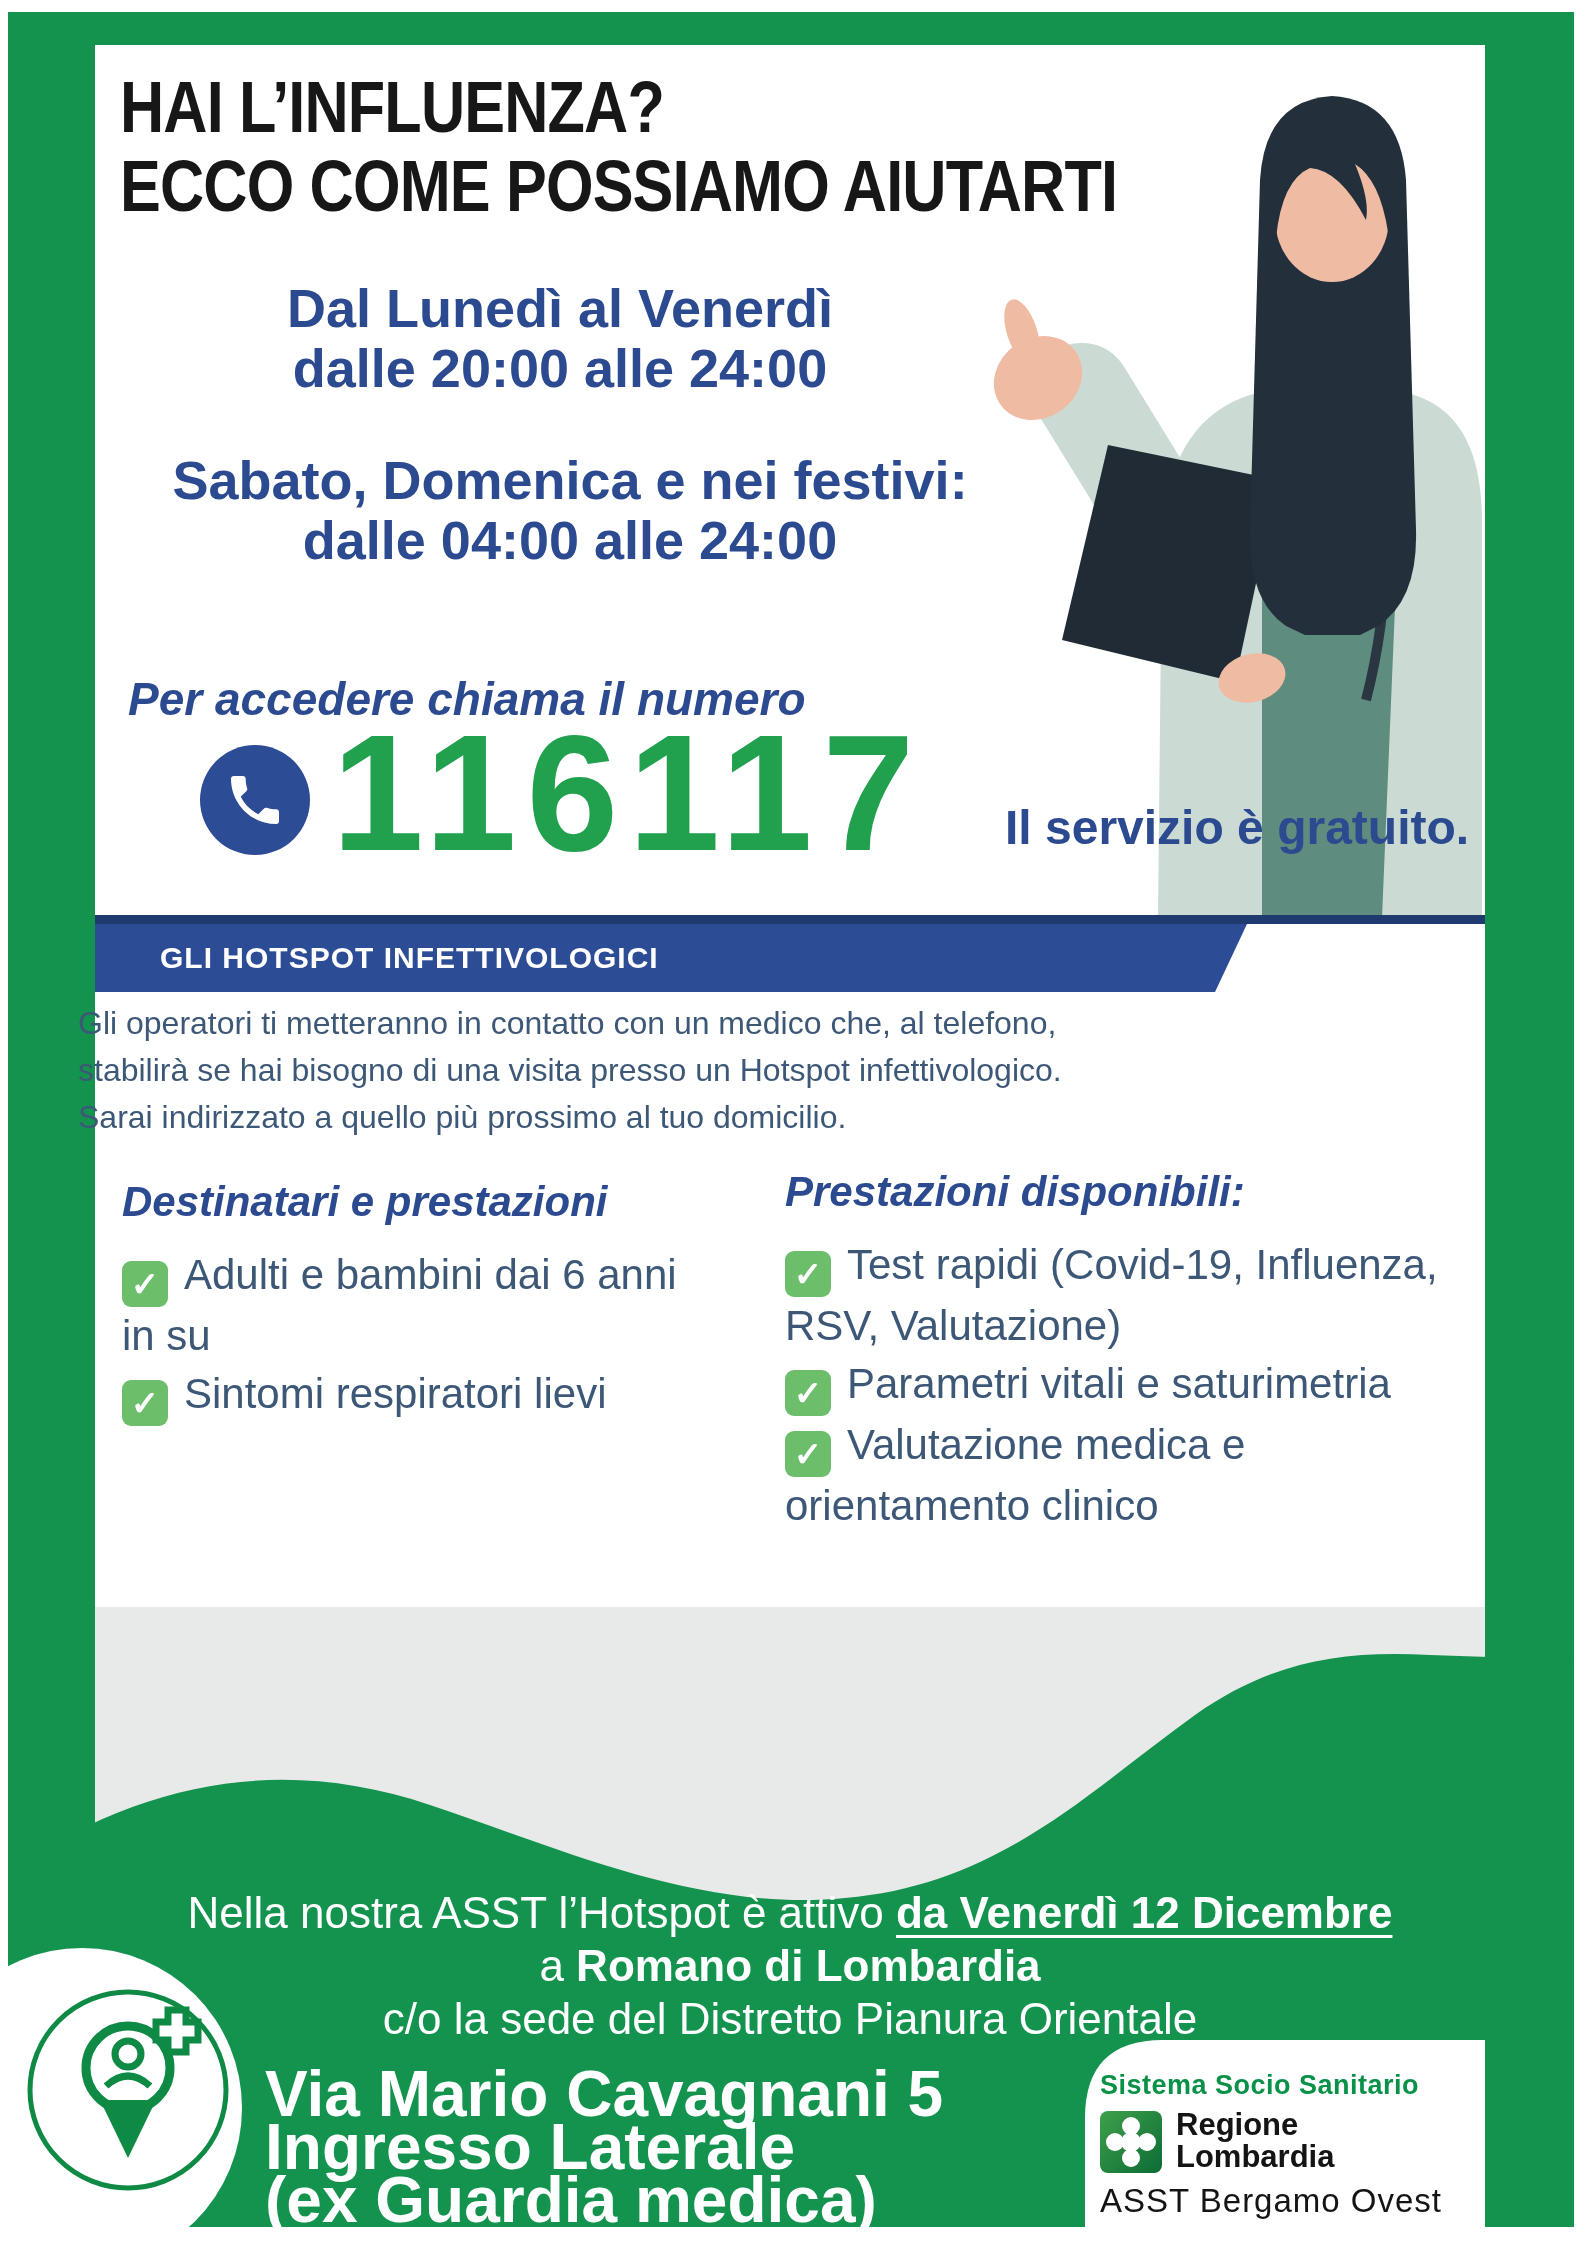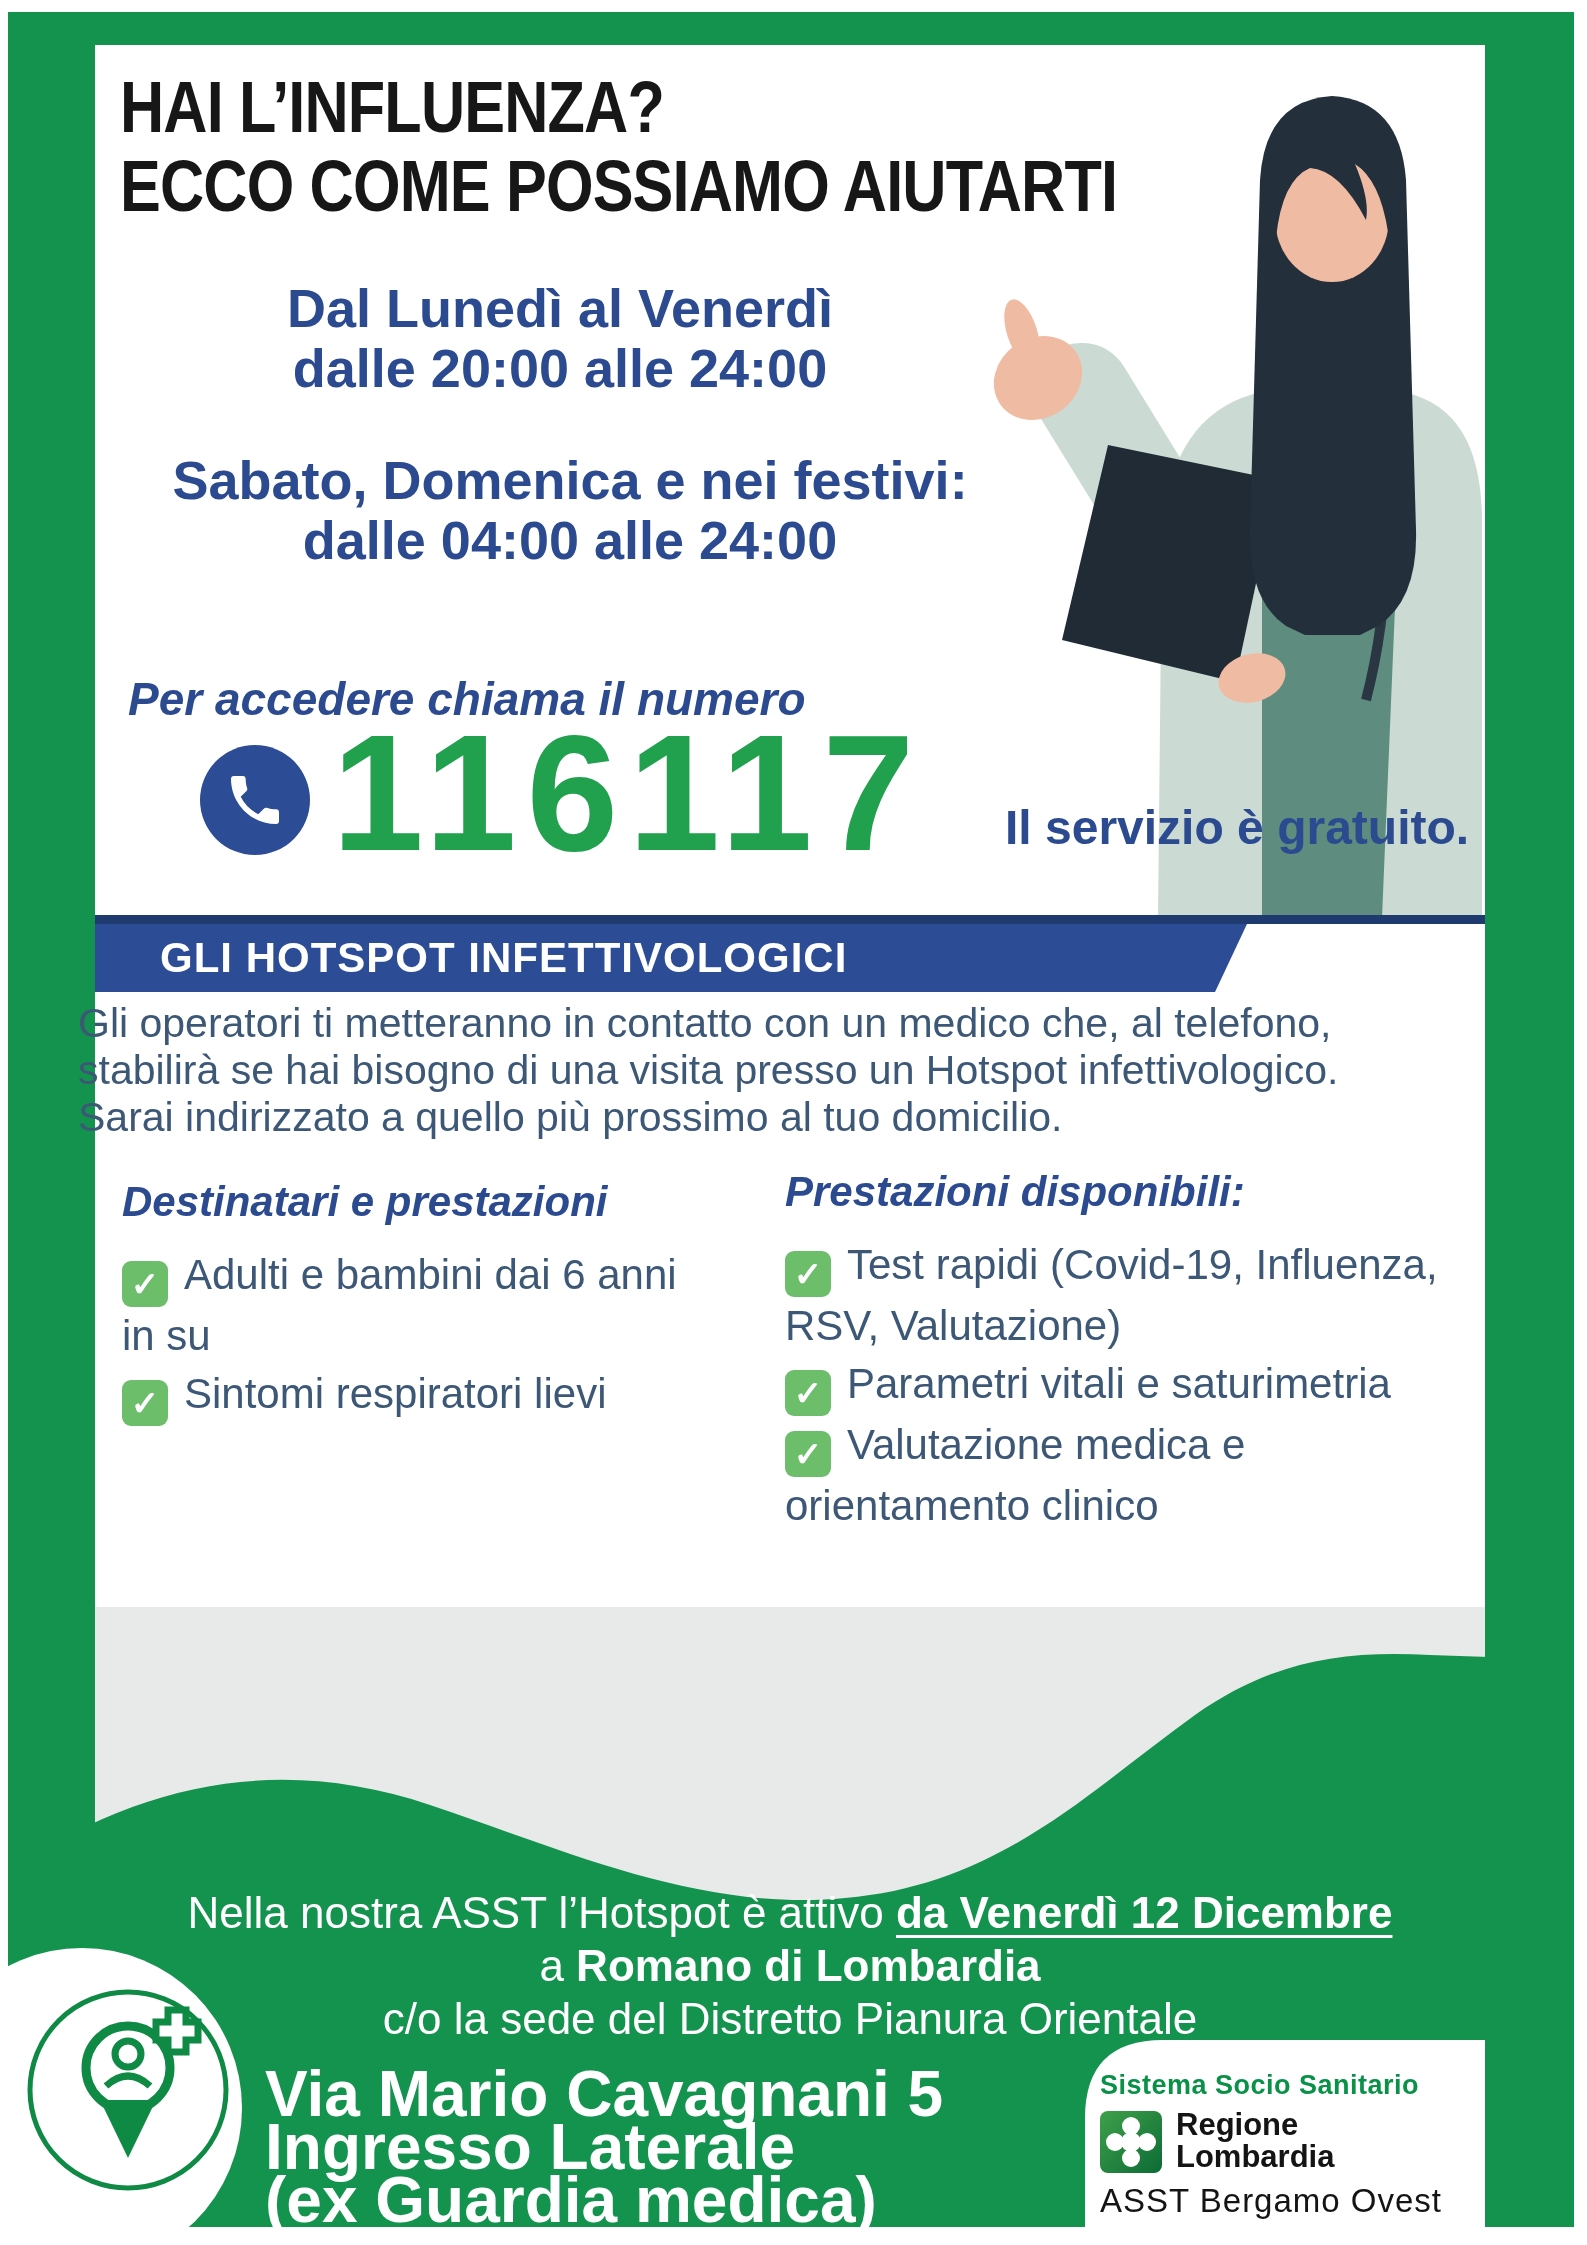--- a/index.html
+++ b/index.html
@@ -24,24 +24,24 @@
   .phone-badge{left:200px;top:745px;width:110px;height:110px;border-radius:50%;background:#2D4C96;
                display:flex;align-items:center;justify-content:center;}
   .phone-number{left:332px;top:708px;color:#21A14E;font-weight:800;font-size:165px;line-height:170px;
                 letter-spacing:10px;white-space:nowrap;}
   .free-note{left:1005px;top:800px;color:#2B4A90;font-weight:700;font-size:48px;white-space:nowrap;}
 
   
   .navy-line{left:95px;top:915px;width:1390px;height:9px;background:#1F3A6E;}
   .banner{left:95px;top:924px;width:1152px;height:68px;background:#2D4C96;
           clip-path:polygon(0 0,100% 0,calc(100% - 32px) 100%,0 100%);}
-  .banner-text{padding-left:65px;line-height:68px;color:#ffffff;font-weight:800;font-size:42px;
+  .banner-text{padding-left:65px;line-height:68px;color:#ffffff;font-weight:800;font-size:30px;
                letter-spacing:1px;white-space:nowrap;}
 
-  .intro{left:78px;top:1000px;color:#3D5877;font-size:41px;line-height:47px;}
+  .intro{left:78px;top:1000px;color:#3D5877;font-size:32px;line-height:47px;}
   .intro div{white-space:nowrap;}
 
   
   .col{color:#3D5877;font-size:42px;}
   .col-left{left:122px;top:1178px;width:640px;}
   .col-right{left:785px;top:1168px;width:680px;}
   .col-heading{color:#2B4A90;font-weight:700;font-style:italic;font-size:42px;margin-bottom:20px;white-space:nowrap;}
   .ci-line,.ci-cont{line-height:58px;white-space:nowrap;}
   .checkbox{display:inline-block;width:46px;height:46px;background:#6CBE6B;border-radius:9px;
             color:#ffffff;font-size:34px;font-weight:700;text-align:center;line-height:46px;

